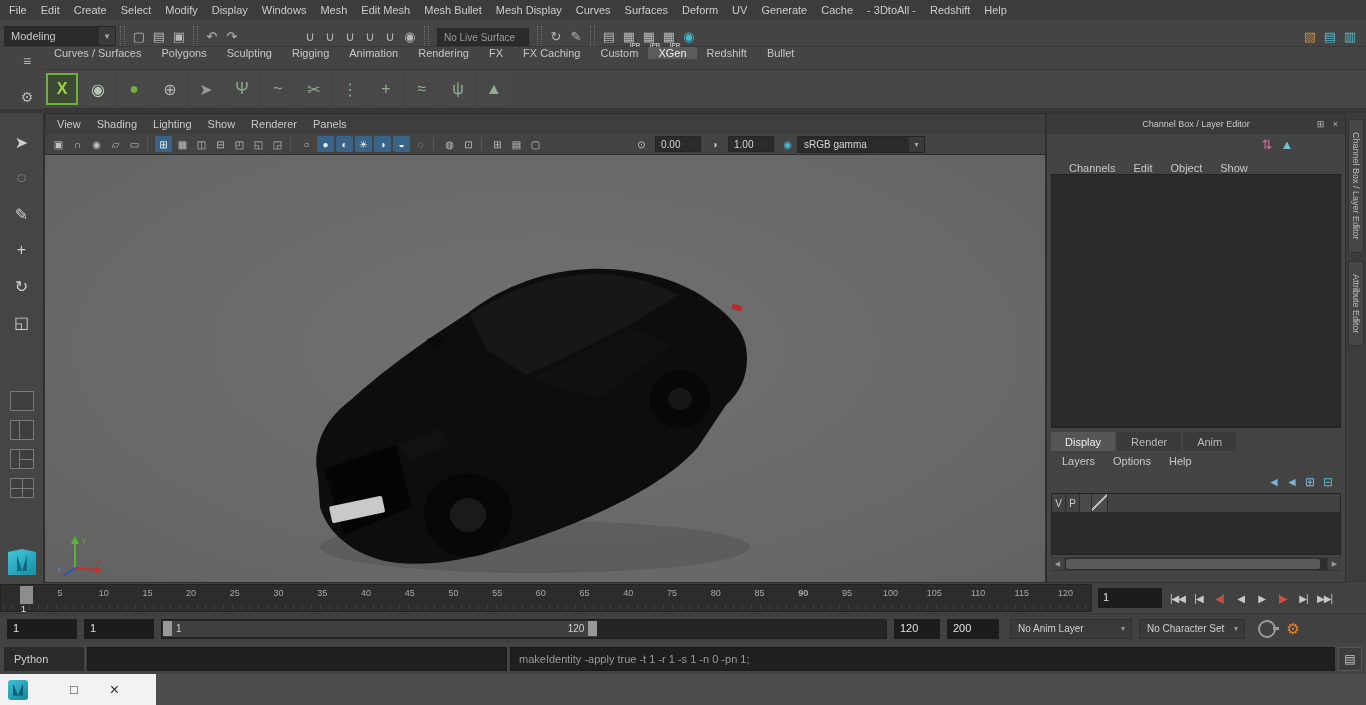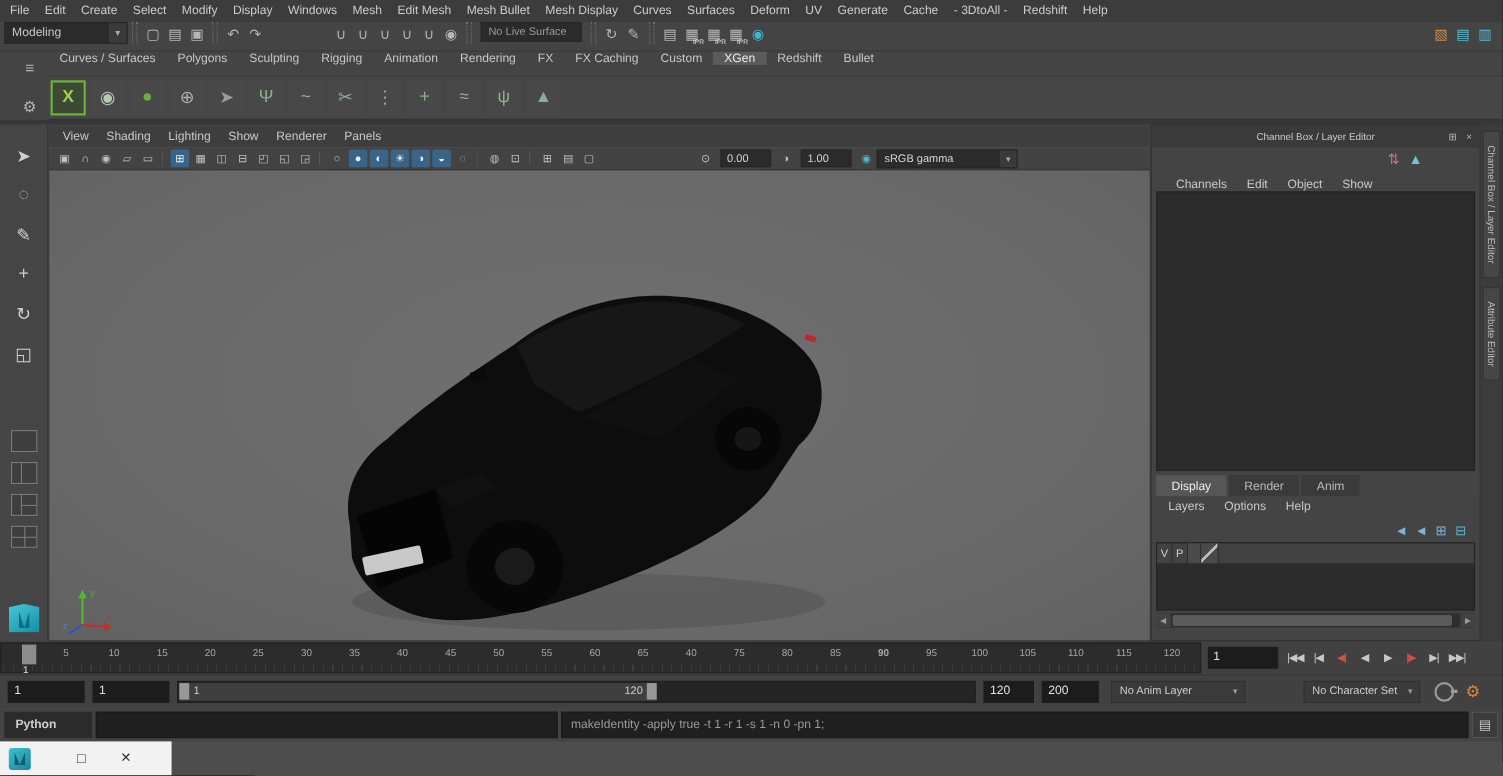--- a/index.html
+++ b/index.html
@@ -4,21 +4,21 @@
 <style>
   *{margin:0;padding:0;box-sizing:border-box;font-family:"Liberation Sans",sans-serif;}
   html,body{background:#222;}
   #app{position:relative;width:1366px;height:705px;background:#444;overflow:hidden;color:#c8c8c8;font-size:11px;cursor:default;}
 
   
   #menubar{position:absolute;left:0;top:0;width:100%;height:20px;background:#3c3c3c;display:flex;align-items:center;padding-left:2px;}
   #menubar .mi{padding:0 7px;color:#cccccc;white-space:nowrap;}
 
   
-  #statusline{position:absolute;left:0;top:20px;width:100%;height:27px;background:#444;display:flex;align-items:flex-start;border-bottom:1px solid #383838;padding-left:4px;}
+  #statusline{position:absolute;left:0;top:20px;width:100%;height:27px;background:#444;display:flex;align-items:flex-end;border-bottom:1px solid #383838;padding-left:4px;}
   .dd{height:20px;background:#2b2b2b;display:flex;align-items:center;border:1px solid #272727;}
   #menuset-dd{width:112px;justify-content:space-between;padding-left:6px;}
   .dd .caret{width:16px;height:100%;display:flex;align-items:center;justify-content:center;background:#3a3a3a;color:#aaa;font-size:9px;}
   .divider{width:5px;height:20px;margin:0 4px;border-left:1px dotted #6e6e6e;border-right:1px dotted #6e6e6e;}
   .igroup{display:flex;align-items:center;}
   .ic{position:relative;width:20px;height:20px;display:flex;align-items:center;justify-content:center;color:#b5b5b5;font-size:13px;}
   .ic .sub{position:absolute;right:-1px;bottom:-2px;font-size:6px;color:#e8e8e8;line-height:1;}
   .snapgroup{margin-left:58px;}
   #livesurface{width:92px;height:18px;background:#2b2b2b;border:1px solid #272727;color:#9a9a9a;font-size:10px;display:flex;align-items:center;padding-left:6px;margin:0 4px;}
   .rightgroup{margin-left:auto;margin-right:6px;}
@@ -118,31 +118,31 @@
   #rangerow{position:absolute;left:0;top:613px;width:100%;height:30px;background:#414141;display:flex;align-items:center;gap:7px;padding:0 7px;border-top:1px solid #363636;}
   .rfield{height:20px;background:#1c1c1c;color:#e0e0e0;padding:3px 6px;font-size:11px;}
   #f-anim-start,#f-play-start{width:70px;}
   #f-play-end{width:46px;}
   #f-anim-end{width:52px;}
   #rangetrack{position:relative;width:726px;height:20px;background:#252525;border:1px solid #1e1e1e;}
   #rangebar{position:absolute;left:1px;top:1px;bottom:1px;width:60%;background:#3f3f3f;display:flex;align-items:center;}
   .rhandle{width:9px;height:15px;background:#989898;flex:none;}
   .rlabel{font-size:10px;color:#cfcfcf;padding:0 4px;}
   .rspacer{flex:1;}
-  .rdd{height:20px;display:flex;align-items:center;background:#3a3a3a;border:1px solid #303030;padding-left:7px;font-size:10px;color:#cfcfcf;margin-left:46px;}
+  .rdd{height:20px;display:flex;align-items:center;background:#3a3a3a;border:1px solid #303030;padding-left:7px;font-size:10px;color:#cfcfcf;}
   .rdd .caret{width:16px;height:100%;display:flex;align-items:center;justify-content:center;color:#9a9a9a;font-size:8px;}
   #animlayer-dd{width:122px;justify-content:space-between;margin-left:4px;}
   #charset-dd{width:106px;justify-content:space-between;}
   #autokey-btn{width:18px;height:18px;border:2px solid #9a9a9a;border-radius:50%;position:relative;flex:none;margin-left:6px;}
   #autokey-btn::after{content:"";position:absolute;right:-5px;top:5px;width:6px;height:3px;background:#9a9a9a;}
   #animpref-btn{width:20px;height:20px;display:flex;align-items:center;justify-content:center;color:#e0862c;font-size:15px;flex:none;}
 
   
   #cmdrow{position:absolute;left:0;top:644px;width:100%;height:30px;background:#444;display:flex;align-items:center;gap:3px;padding:0 4px;}
-  #cmd-lang{width:80px;height:24px;background:#2b2b2b;color:#cfcfcf;display:flex;align-items:center;padding-left:10px;font-weight:bold;}
+  #cmd-lang{width:80px;height:24px;background:#2b2b2b;color:#cfcfcf;display:flex;align-items:center;padding-left:10px;}
   #cmd-input{width:420px;height:24px;background:#1f1f1f;border:1px solid #1a1a1a;}
   #cmd-result{flex:1;height:24px;background:#1f1f1f;border:1px solid #1a1a1a;color:#9a9a9a;display:flex;align-items:center;padding-left:8px;white-space:nowrap;overflow:hidden;}
   #cmd-help{width:24px;height:24px;display:flex;align-items:center;justify-content:center;color:#c5c5c5;background:#3c3c3c;border:1px solid #555;font-size:12px;flex:none;}
 
   
   #bottombar{position:absolute;left:0;top:674px;width:100%;height:31px;background:#4d4d4d;}
   #bb-white{position:absolute;left:0;top:0;width:156px;height:100%;background:#f2f2f2;display:flex;align-items:center;}
   #bb-appicon{width:20px;height:20px;margin-left:8px;border-radius:3px;background:linear-gradient(145deg,#3fc0d2,#17859c);position:relative;}
   #bb-appicon::after{content:"";position:absolute;left:5px;top:4px;width:10px;height:12px;background:#0b5e74;clip-path:polygon(0 0,50% 100%,100% 0,100% 100%,0 100%);}
   #bb-max{margin-left:42px;color:#2e2e2e;font-size:13px;}

